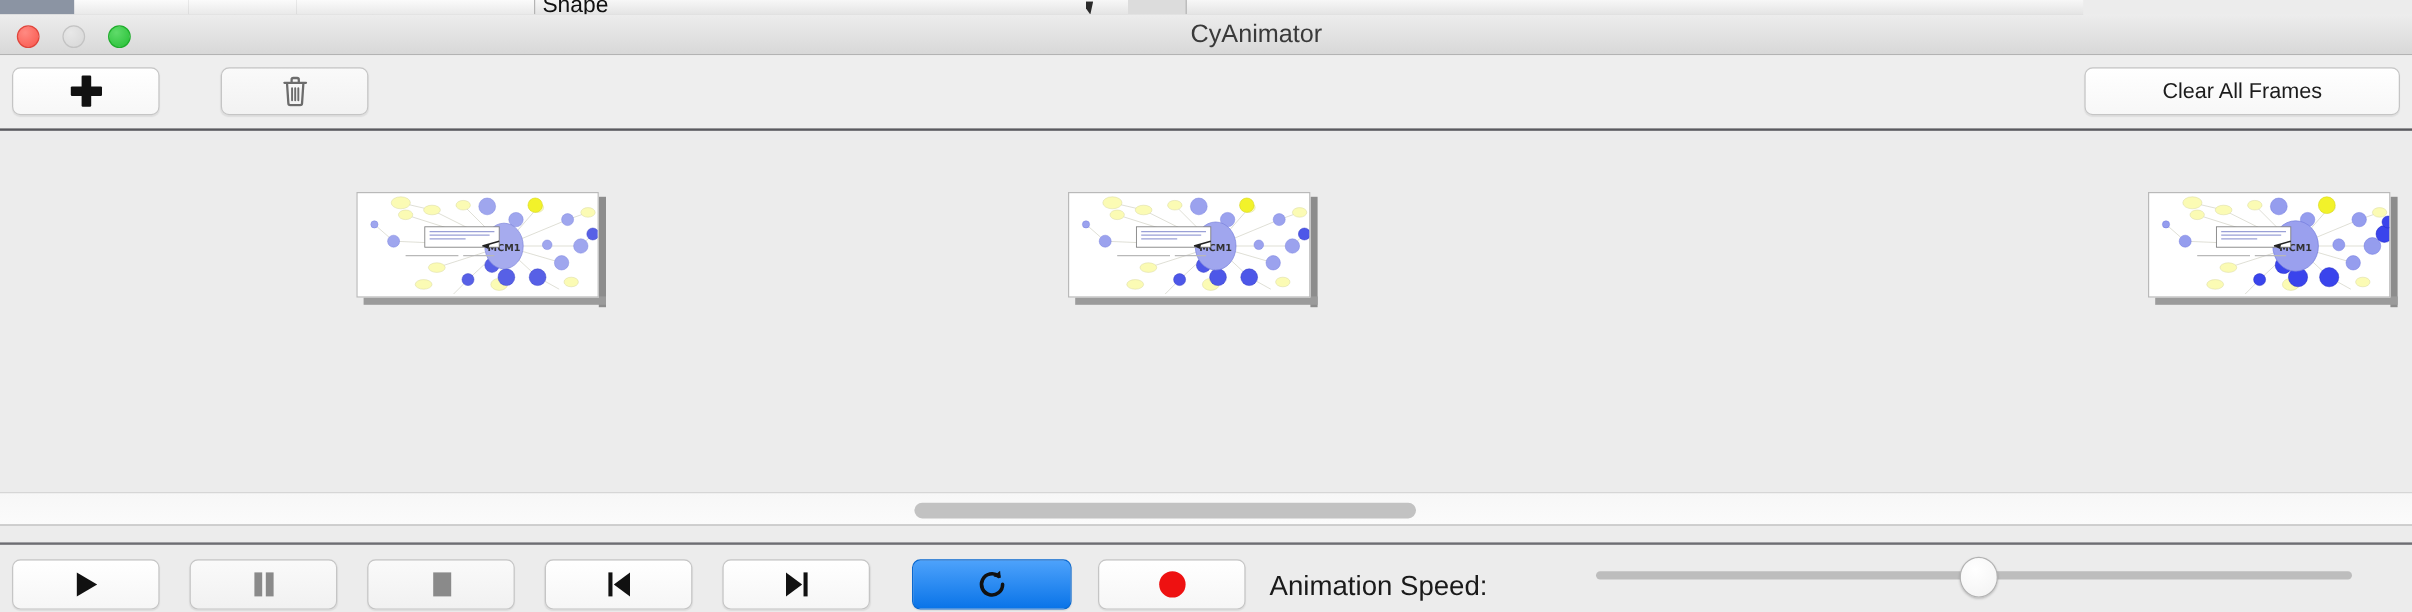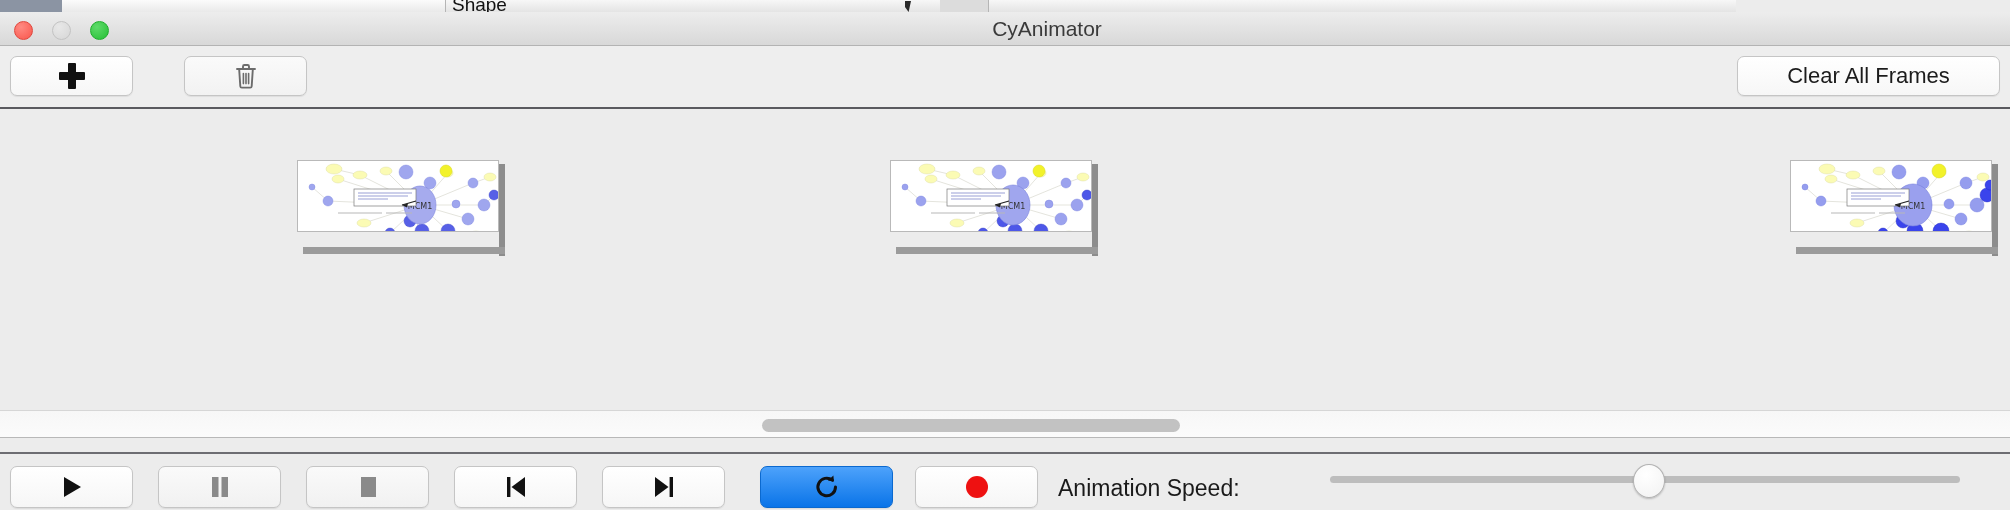--- a/index.html
+++ b/index.html
@@ -78,21 +78,21 @@
     box-shadow: 0 1px 1px rgba(0,0,0,0.07);
     display: flex; align-items: center; justify-content: center;
     box-sizing: border-box;
     cursor: default;
   }
   .btn.dim { background: linear-gradient(#fafafa, #f2f2f2); }
   .btn-add   { left: 10px;  top: 10px; width: 123px; height: 40px; }
   .btn-trash { left: 184px; top: 10px; width: 123px; height: 40px; }
   .btn-clear {
     right: 10px; top: 10px; width: 263px; height: 40px;
-    font-size: 22px; color: #1c1c1c;
+    font-size: 18px; color: #1c1c1c;
   }
   .plus-glyph {
     position: relative; width: 26px; height: 26px;
   }
   .plus-glyph::before, .plus-glyph::after {
     content: ""; position: absolute; background: #111; border-radius: 1px;
   }
   .plus-glyph::before { left: 0; top: 9px; width: 26px; height: 8px; }
   .plus-glyph::after  { top: 0; left: 9px; height: 26px; width: 8px; }
   .trash-glyph { width: 22px; height: 26px; }
@@ -113,23 +113,24 @@
   }
   .frame .shadow-r {
     position: absolute; right: 0; top: 4px; width: 6px; height: 92px;
     background: #8d8d8d;
   }
   .frame .shadow-b {
     position: absolute; left: 6px; bottom: 0; width: 202px; height: 7px;
     background: #9b9b9b;
   }
   .frame .canvas {
-    position: absolute; left: 0; top: 0; width: 202px; height: 72px;
+    position: absolute; left: 0; top: 0; width: 202px; height: 88px;
     background: #ffffff; border: 1px solid #b9b9b9; box-sizing: border-box;
     overflow: hidden;
+    font-weight: bold;
   }
   .frame svg { display: block; }
 
   
   .hscroll-wrap {
     position: absolute; left: 0; top: 410px; width: 2010px; height: 28px;
     background: linear-gradient(#f7f7f7, #fbfbfb);
     border-top: 1px solid #d6d6d6;
     border-bottom: 1px solid #b8b8b8;
     box-sizing: border-box;

